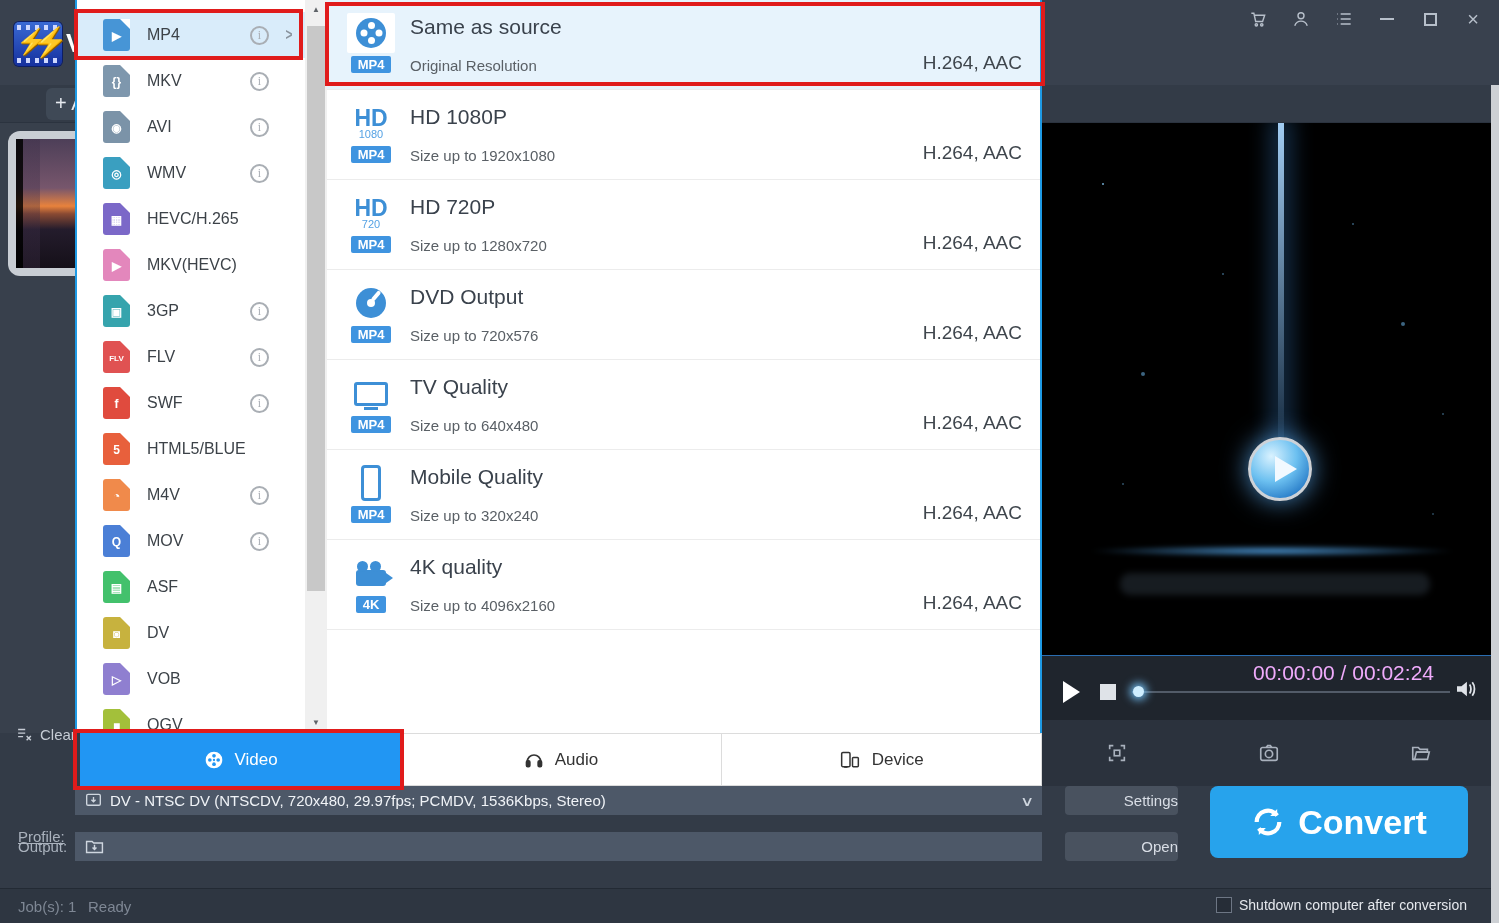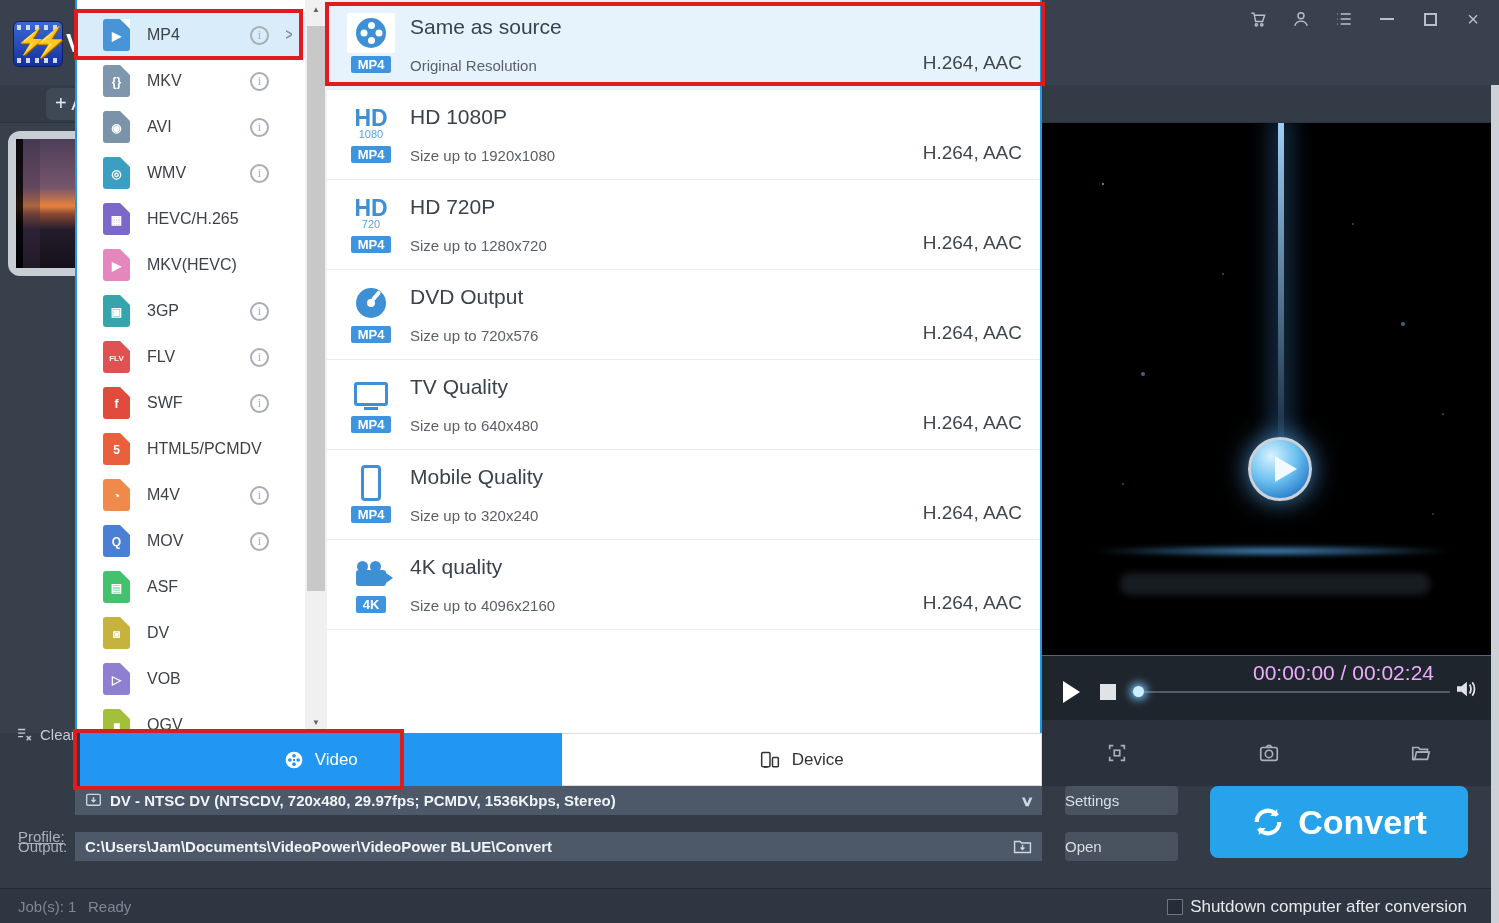--- a/index.html
+++ b/index.html
@@ -100,36 +100,36 @@
   .tab:first-child{border-left:1px solid #dcdcdc;}
   .tab.selected{background:#2196f3;color:#fff;border-color:#2196f3;}
   .tab svg{display:block;}
 
   .clear-btn{position:absolute;left:16px;top:726px;display:flex;align-items:center;gap:7px;
              color:#c6ccd5;font-size:15px;z-index:11;}
 
   
   .row-label{position:absolute;left:18px;color:#aab2bd;font-size:15px;}
   .field{position:absolute;left:75px;width:967px;height:29px;background:#4d5868;color:#f0f3f7;
-         font-size:15px;display:flex;align-items:center;gap:8px;padding:0 10px;font-weight:bold;}
+         font-size:15px;display:flex;align-items:center;gap:8px;padding:0 10px;}
   .field .grow{flex:1;white-space:nowrap;overflow:hidden;}
   .profile-field{top:786px;} .output-field{top:832px;}
   .chev-down{color:#cfd6df;font-size:14px;transform:scaleX(1.4);}
   .sm-btn{position:absolute;left:1065px;width:113px;height:29px;background:#49525f;border-radius:4px;
-          color:#d9dee6;font-size:15px;text-align:left;line-height:29px;}
+          color:#d9dee6;font-size:15px;text-align:right;line-height:29px;}
   .settings-btn{top:786px;} .open-btn{top:832px;}
   .convert-btn{position:absolute;left:1210px;top:786px;width:258px;height:72px;background:#27a3ec;
                border-radius:8px;display:flex;align-items:center;justify-content:center;gap:13px;
                color:#fff;font-size:34px;font-weight:bold;z-index:12;}
 
   .jobs-text{position:absolute;left:18px;top:898px;color:#7e8794;font-size:15px;}
   .ready-text{position:absolute;left:88px;top:898px;color:#7e8794;font-size:15px;}
   .shutdown-wrap{position:absolute;right:32px;top:897px;display:flex;align-items:center;gap:7px;}
   .checkbox{width:16px;height:16px;border:1px solid #6d7684;background:#262d37;}
-  .shutdown-label{color:#e6e9ee;font-size:17px;}
+  .shutdown-label{color:#e6e9ee;font-size:14px;}
 
   
   .video-area{position:absolute;left:1042px;top:123px;width:449px;height:532px;background:#000;overflow:hidden;}
   .beam{position:absolute;left:236px;top:0;width:6px;height:335px;
         background:linear-gradient(180deg,rgba(170,215,255,.95),rgba(60,140,220,.25));
         box-shadow:0 0 22px 7px rgba(70,150,230,.35);filter:blur(.5px);}
   .play-orb{position:absolute;left:206px;top:314px;width:64px;height:64px;border-radius:50%;
         background:radial-gradient(circle at 35% 28%,#d9f2ff,#6cc0f0 45%,#1b6fc0 88%);
         border:3px solid #cdd2d8;box-shadow:0 0 26px rgba(90,170,240,.8);}
   .play-orb::after{content:"";position:absolute;left:24px;top:16px;border-left:22px solid #f2f9ff;
@@ -318,21 +318,21 @@
           <span class="file-icon" style="background: rgb(224, 75, 62);">
             <span class="file-glyph">f</span>
           </span>
           <span class="format-label">SWF</span>
           <span class="info-icon">i</span>
         </div>
         <div class="format-item">
           <span class="file-icon" style="background: rgb(232, 96, 60);">
             <span class="file-glyph">5</span>
           </span>
-          <span class="format-label">HTML5/PCMDV</span>
+          <span class="format-label">HTML5/BLUE</span>
         </div>
         <div class="format-item">
           <span class="file-icon" style="background: rgb(240, 138, 75);">
             <span class="file-glyph">◔</span>
           </span>
           <span class="format-label">M4V</span>
           <span class="info-icon">i</span>
         </div>
         <div class="format-item">
           <span class="file-icon" style="background: rgb(75, 127, 214);">
@@ -452,20 +452,30 @@
             <circle cx="12" cy="17" r="2.2" fill="#2196f3"></circle>
             <circle cx="7" cy="12" r="2.2" fill="#2196f3"></circle>
             <circle cx="17" cy="12" r="2.2" fill="#2196f3"></circle>
             <circle cx="12" cy="12" r="1.4" fill="#2196f3"></circle>
           </svg>
         </span>
         <span>Video</span>
       </div>
       <div class="tab">
         <span>
+          <svg width="20" height="20" viewBox="0 0 24 24" fill="none" stroke="#333" stroke-width="2">
+            <path d="M4 14a8 8 0 0 1 16 0"></path>
+            <rect x="3" y="13" width="4" height="7" rx="1.5" fill="#333"></rect>
+            <rect x="17" y="13" width="4" height="7" rx="1.5" fill="#333"></rect>
+          </svg>
+        </span>
+        <span>Audio</span>
+      </div>
+      <div class="tab">
+        <span>
           <svg width="22" height="20" viewBox="0 0 26 24" fill="none" stroke="#333" stroke-width="1.8">
             <rect x="3" y="3" width="10" height="17" rx="1.5"></rect>
             <path d="M6 20.5h4"></path>
             <rect x="16" y="9" width="7" height="11" rx="1"></rect>
           </svg>
         </span>
         <span>Device</span>
       </div>
     </div>
 
@@ -473,21 +483,20 @@
   <div class="field profile-field">
     <svg width="17" height="15" viewBox="0 0 24 22" fill="none" stroke="#cfd6df" stroke-width="2">
       <rect x="2" y="2" width="20" height="16" rx="2"></rect>
         <path d="M12 6v7M9 10l3 3 3-3"></path>
     </svg>
     <span class="grow">DV - NTSC DV (NTSCDV, 720x480, 29.97fps; PCMDV, 1536Kbps, Stereo)</span>
     <span class="chev-down">∨</span>
   </div>
   <div class="row-label" style="top:838px;">Output:</div>
   <div class="field output-field">
-    <span class="grow">C:\Users\Jam\Documents\VideoPower\VideoPower BLUE\Convert</span>
     <svg width="19" height="16" viewBox="0 0 24 20" fill="none" stroke="#cfd6df" stroke-width="1.8">
       <path d="M2 17V3h7l2 2h11v12z"></path>
         <path d="M12 7v6M9.5 10.5l2.5 2.5 2.5-2.5"></path>
     </svg>
   </div>
 
   <div class="sm-btn settings-btn">Settings</div>
   <div class="sm-btn open-btn">Open</div>
   <div class="convert-btn">
     <svg width="34" height="34" viewBox="0 0 24 24" fill="none" stroke="#fff" stroke-width="3">

